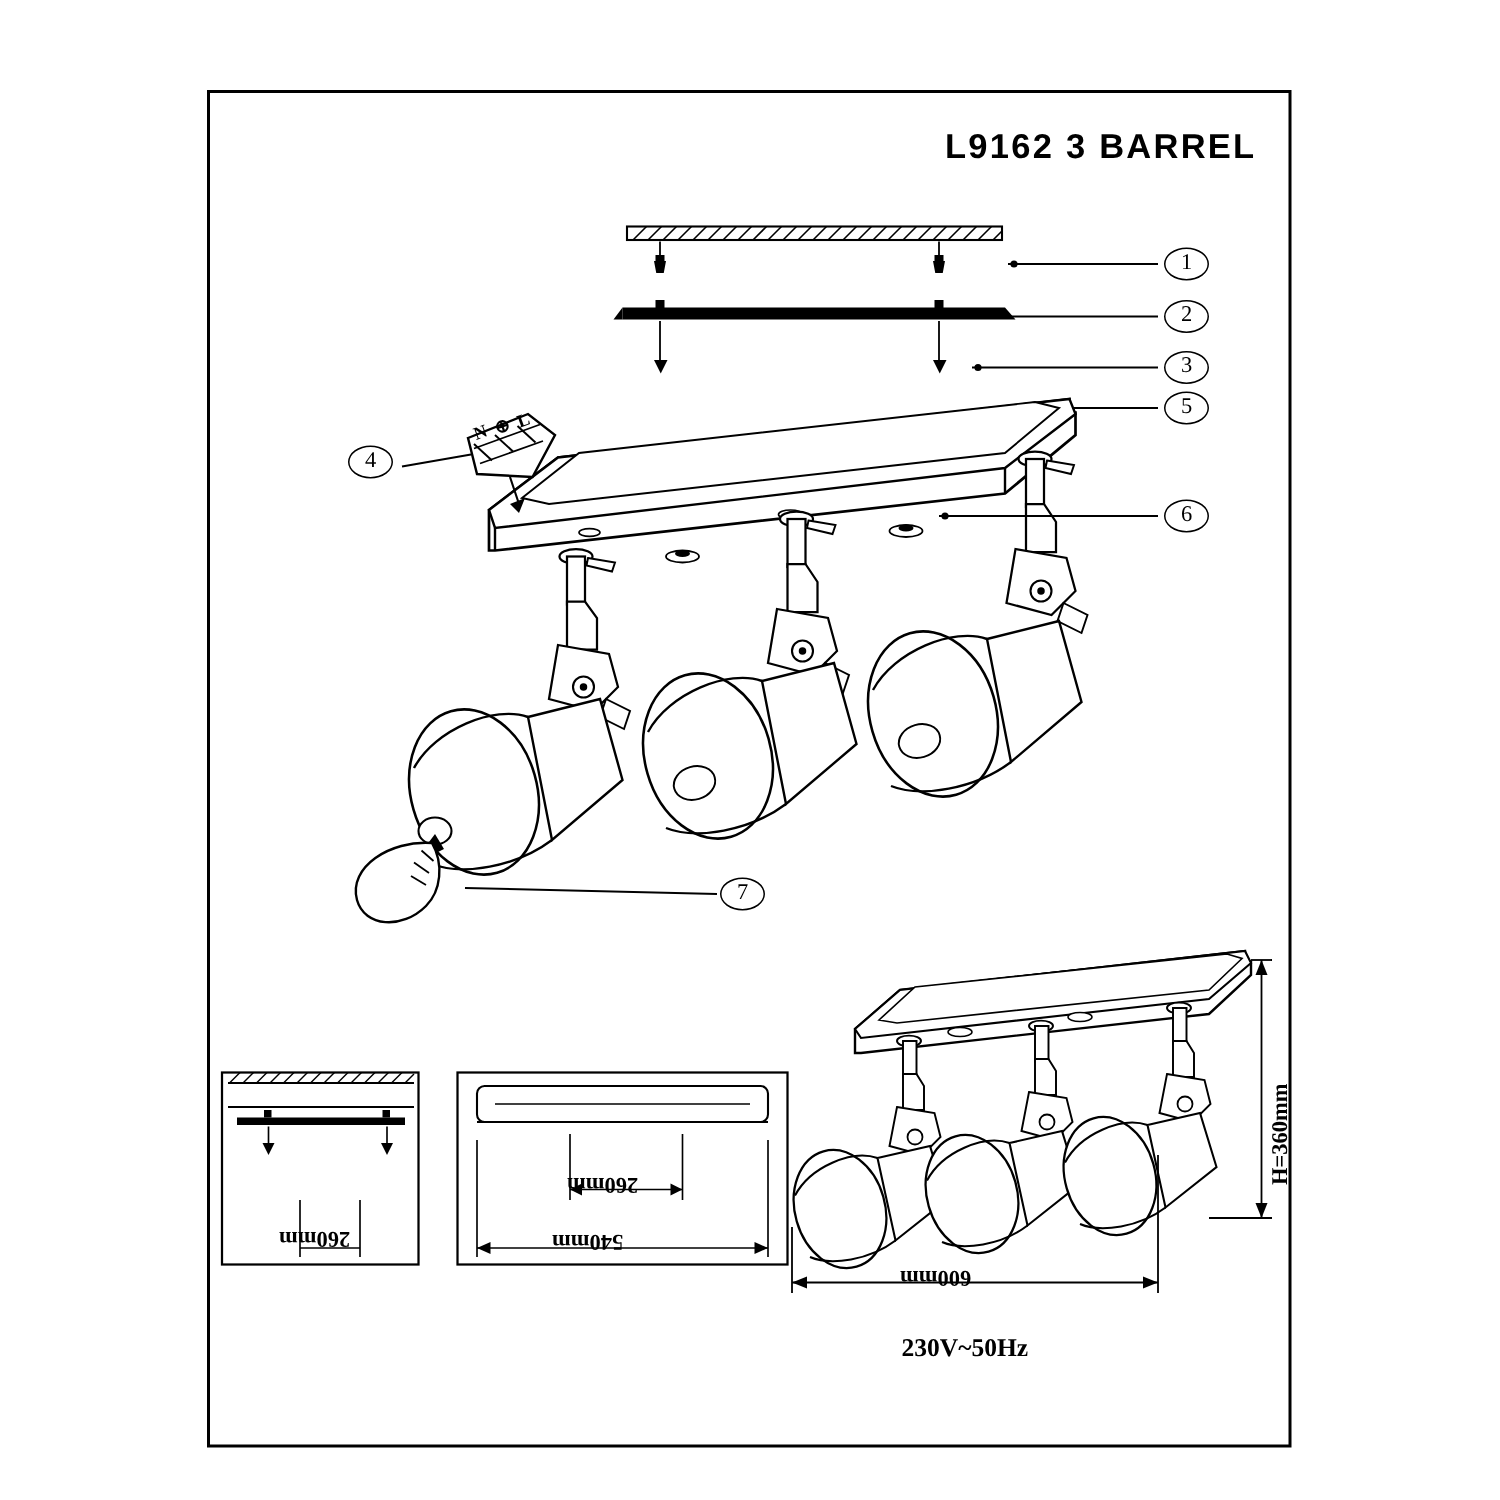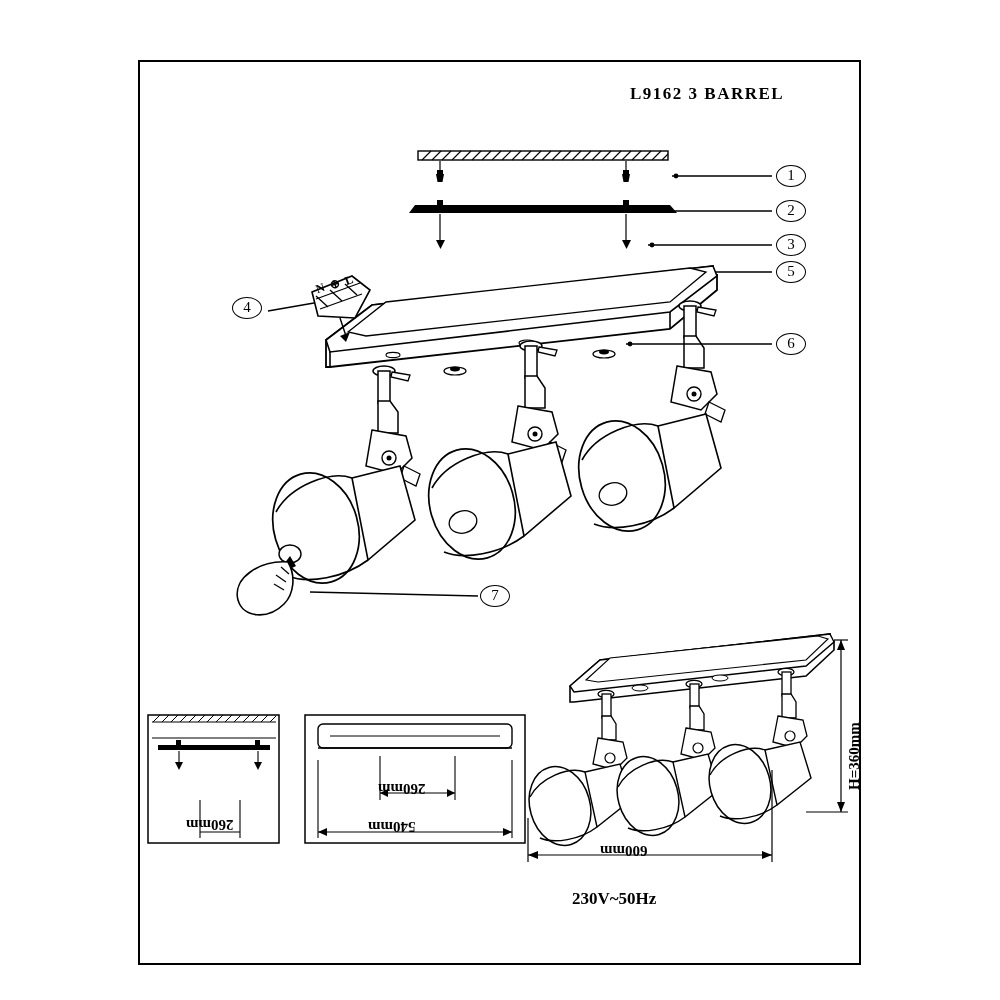--- a/index.html
+++ b/index.html
@@ -27,42 +27,42 @@
     width: 723px;
     height: 905px;
     border: 2px solid #000;
     box-sizing: border-box;
     background: #fff;
   }
   .title {
     position: absolute;
     left: 630px;
     top: 84px;
-    font-size: 17px;
+    font-size: 23px;
     font-weight: bold;
     letter-spacing: 1.5px;
-    font-family: Liberation Serif, serif;
+    font-family: Liberation Sans, sans-serif;
     white-space: nowrap;
   }
   .callout {
     position: absolute;
     width: 30px;
     height: 22px;
     border: 1.6px solid #000;
     border-radius: 50%;
     box-sizing: border-box;
     text-align: center;
     line-height: 19px;
     font-size: 15px;
     font-family: "Liberation Serif", serif;
     background: #fff;
   }
   .specs {
     position: absolute;
-    left: 572px;
+    left: 601px;
     top: 885px;
     font-size: 17px;
     font-weight: bold;
     font-family: "Liberation Serif", serif;
     line-height: 28px;
     white-space: nowrap;
   }
   .dimlabel {
     position: absolute;
     font-size: 15px;

